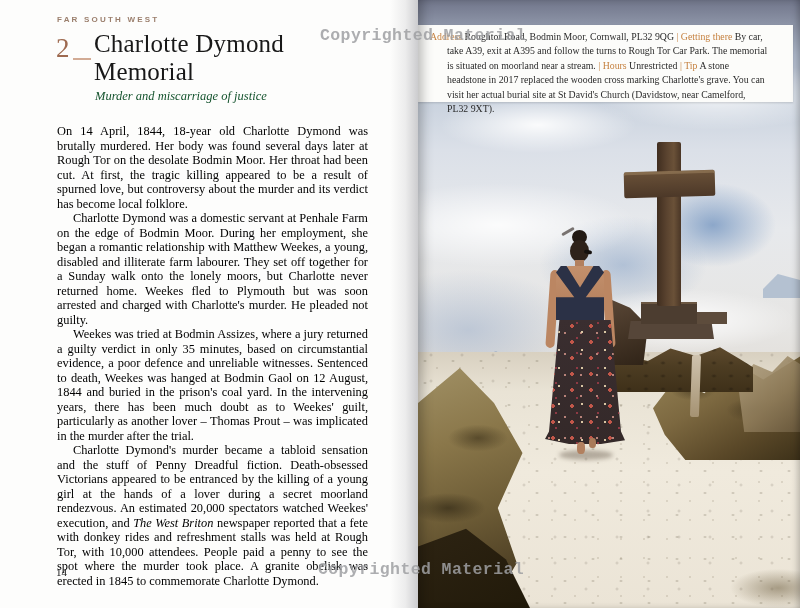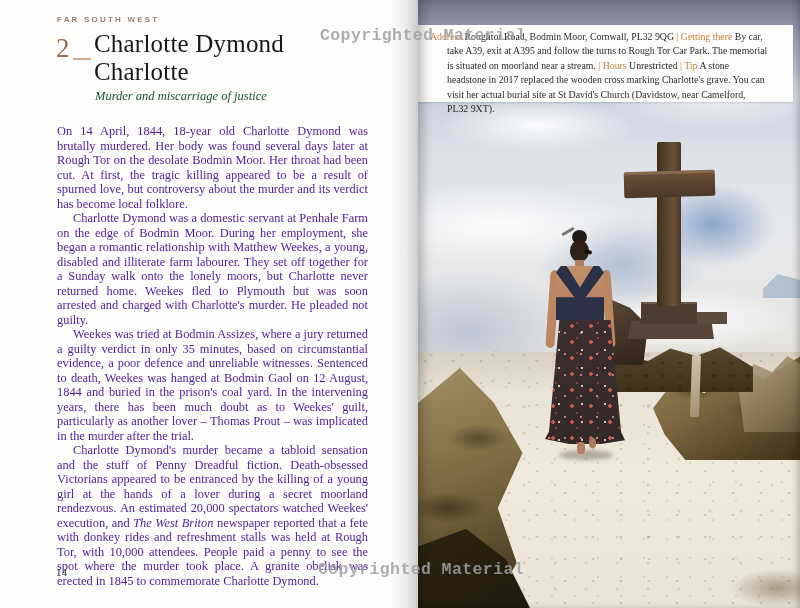--- a/index.html
+++ b/index.html
@@ -26,21 +26,21 @@
   .entry-title{
     position:absolute;left:94px;top:30px;width:300px;
     font-size:25px;line-height:28px;color:#181818;letter-spacing:.2px;
   }
   .entry-subtitle{
     position:absolute;left:95px;top:89px;width:300px;
     font-size:12.5px;font-style:italic;color:#14532d;
   }
   .body-text{
     position:absolute;left:57px;top:124px;width:311px;
-    font-size:12.4px;line-height:14.5px;color:#4c1d95;text-align:justify;
+    font-size:12.4px;line-height:14.5px;color:#000000;text-align:justify;
   }
   .body-text p{margin:0;}
   .body-text p.indented{text-indent:16px;}
   .page-number{position:absolute;left:56px;top:566px;font-size:11px;color:#222;}
   
   .gutter-shadow{
     position:absolute;left:390px;top:0;width:28px;height:608px;z-index:40;
     background:linear-gradient(90deg, rgba(40,40,55,0) 0%, rgba(40,40,55,.08) 55%, rgba(30,30,45,.22) 100%);
     pointer-events:none;
   }
@@ -175,21 +175,21 @@
 </style>
 </head>
 <body>
 
 <div class="left-page">
   <div class="region-label">FAR SOUTH WEST</div>
   <div class="entry-number">2</div>
   <div class="entry-number-rule"></div>
   <div class="entry-title">
     <span>Charlotte Dymond</span><br>
-    <span>Charlotte</span>
+    <span>Memorial</span>
   </div>
   <div class="entry-subtitle">Murder and miscarriage of justice</div>
   <div class="body-text">
     <p>On 14 April, 1844, 18-year old Charlotte Dymond was brutally murdered. Her body was found several days later at Rough Tor on the desolate Bodmin Moor. Her throat had been cut. At first, the tragic killing appeared to be a result of spurned love, but controversy about the murder and its verdict has become local folklore.</p>
     <p class="indented">Charlotte Dymond was a domestic servant at Penhale Farm on the edge of Bodmin Moor. During her employment, she began a romantic relationship with Matthew Weekes, a young, disabled and illiterate farm labourer. They set off together for a Sunday walk onto the lonely moors, but Charlotte never returned home. Weekes fled to Plymouth but was soon arrested and charged with Charlotte's murder. He pleaded not guilty.</p>
     <p class="indented">Weekes was tried at Bodmin Assizes, where a jury returned a guilty verdict in only 35 minutes, based on circumstantial evidence, a poor defence and unreliable witnesses. Sentenced to death, Weekes was hanged at Bodmin Gaol on 12 August, 1844 and buried in the prison's coal yard. In the intervening years, there has been much doubt as to Weekes' guilt, particularly as another lover – Thomas Prout – was implicated in the murder after the trial.</p>
     <p class="indented"><span>Charlotte Dymond's murder became a tabloid sensation and the stuff of Penny Dreadful fiction. Death-obsessed Victorians appeared to be entranced by the killing of a young girl at the hands of a lover during a secret moorland rendezvous. An estimated 20,000 spectators watched Weekes' execution, and </span><i>The West Briton</i><span> newspaper reported that a fete with donkey rides and refreshment stalls was held at Rough Tor, with 10,000 attendees. People paid a penny to see the spot where the murder took place. A granite obelisk was erected in 1845 to commemorate Charlotte Dymond.</span></p>
   </div>
   <div class="page-number">14</div>
 </div>

